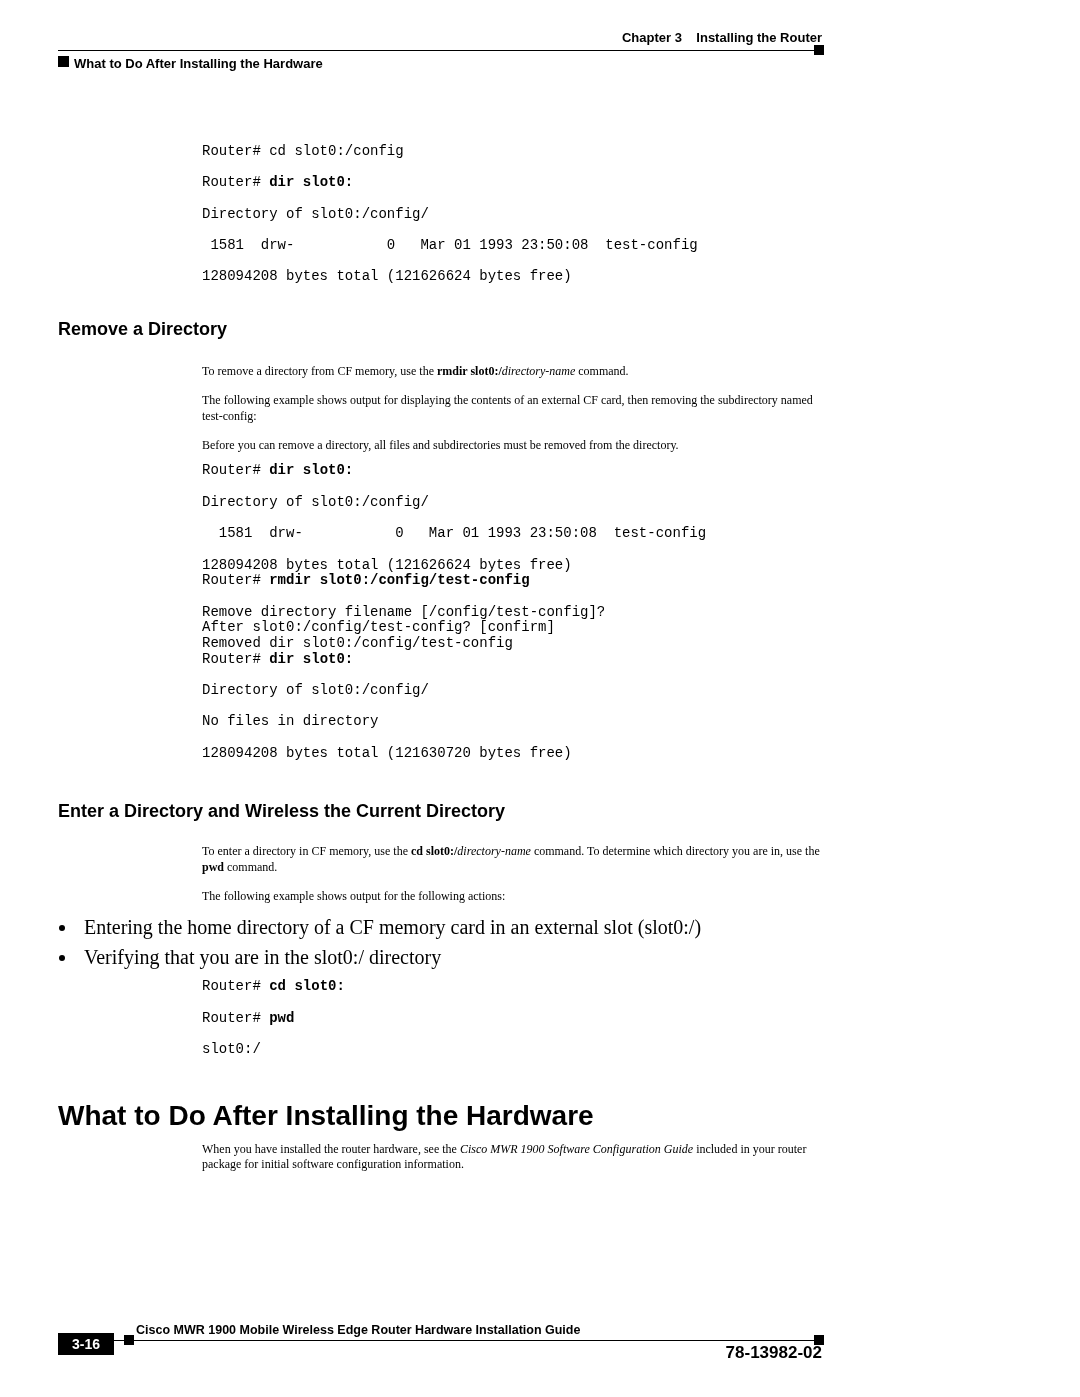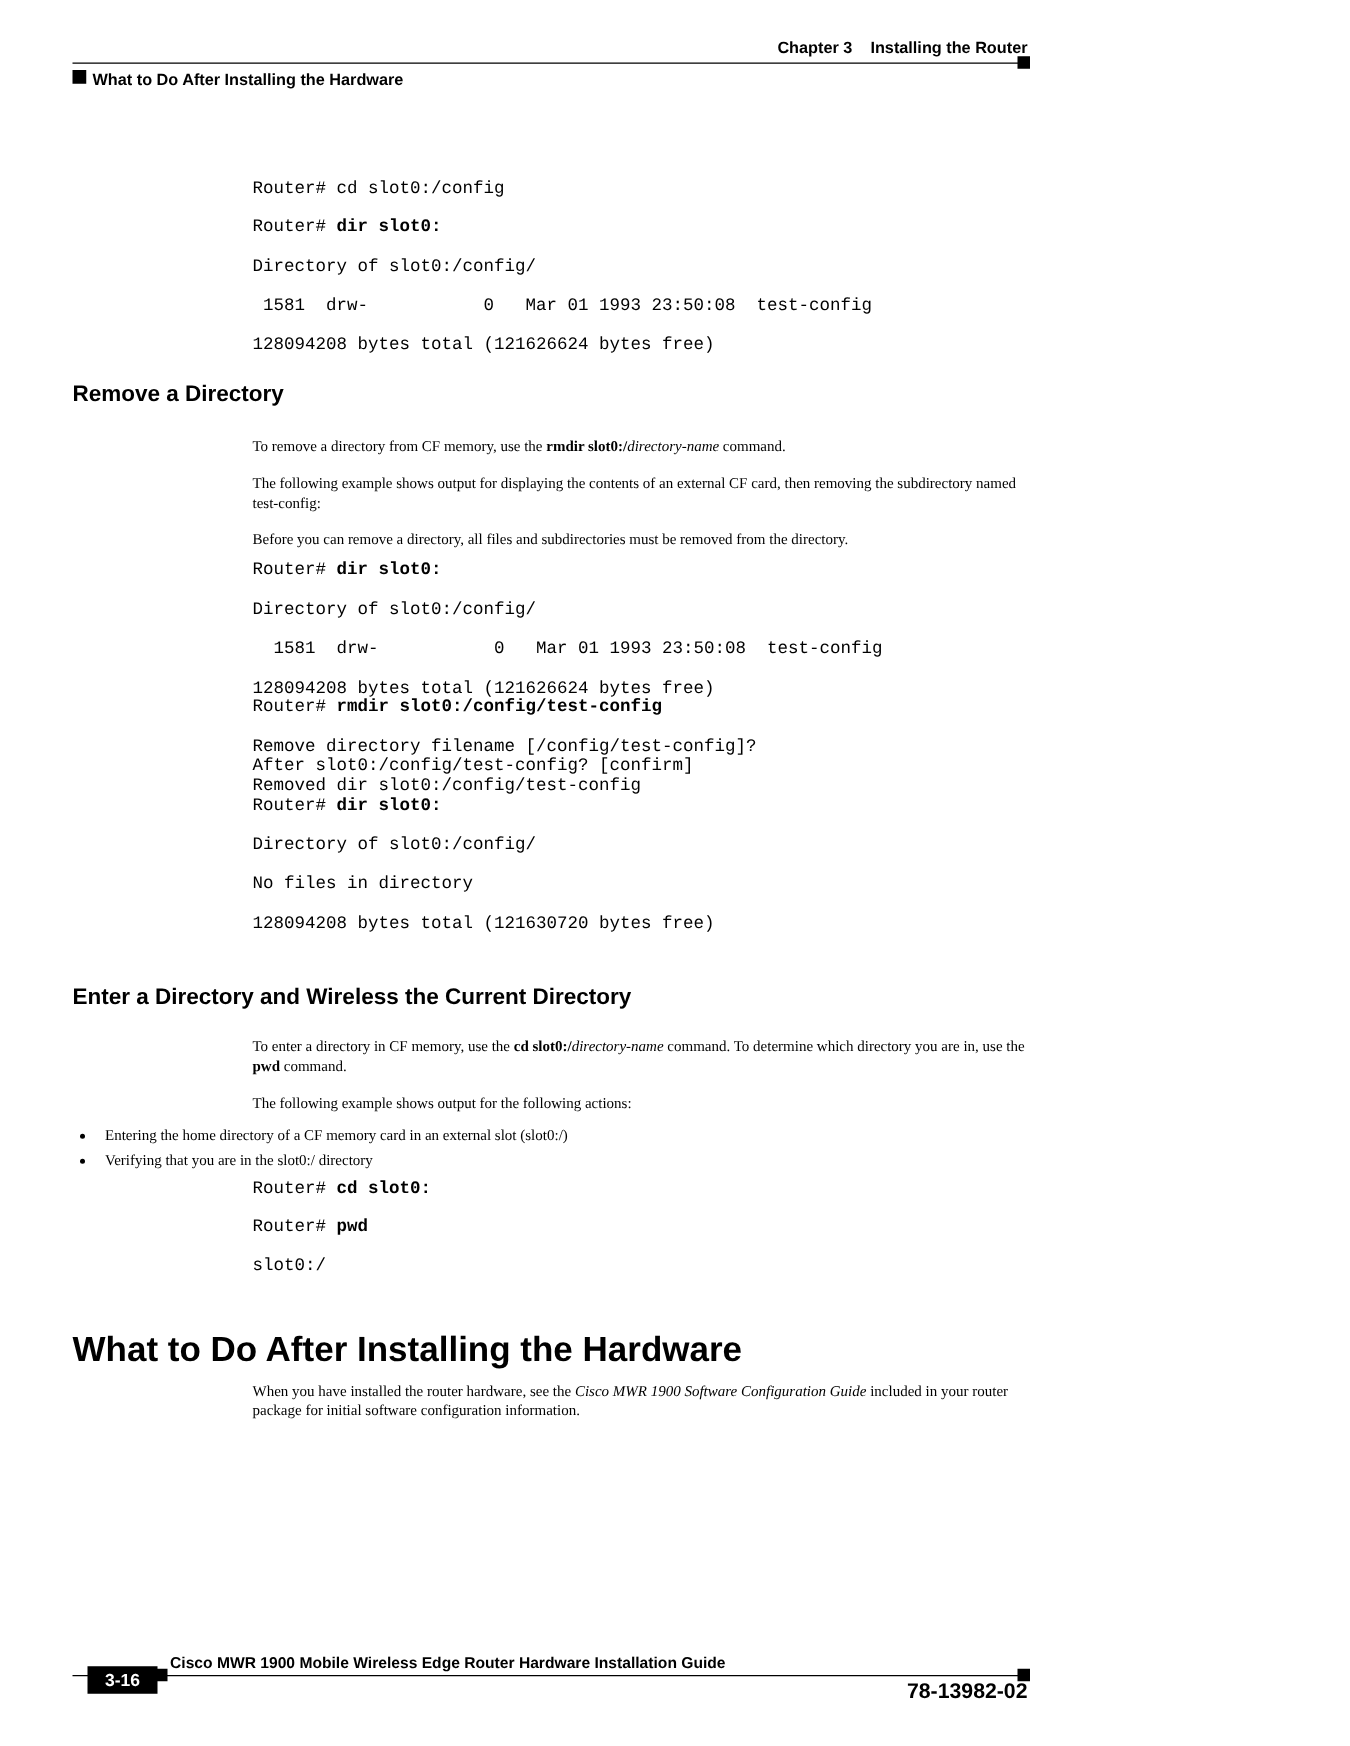--- a/index.html
+++ b/index.html
@@ -16,38 +16,38 @@
   .hdr-left { position: absolute; left: 16px; top: 26px; font-family: Arial, Helvetica, sans-serif; font-weight: 700; font-size: 13px; }
   .hdr-left-box { position: absolute; left: 0; top: 26px; width: 11px; height: 11px; background: #000; }
 
   
   .col { margin-left: 144px; margin-right: 0; }
   .col-wide { margin-left: 0; margin-right: 0; }
 
   pre.code { font-family: "Courier New", Courier, monospace; font-size: 14px; line-height: 1.12; white-space: pre; margin-top: 38px; }
   pre.code .b { font-weight: 700; }
 
-  h3.subhead { font-family: Arial, Helvetica, sans-serif; font-weight: 700; font-size: 18px; margin-top: 20px; }
+  h3.subhead { font-family: Arial, Helvetica, sans-serif; font-weight: 700; font-size: 18px; margin-top: 34px; }
   h3.subhead2 { font-family: Arial, Helvetica, sans-serif; font-weight: 700; font-size: 18px; margin-top: 40px; }
 
   h2.mainhead { font-family: Arial, Helvetica, sans-serif; font-weight: 700; font-size: 28px; margin-top: 42px; }
 
   p.body { font-size: 12px; line-height: 1.28; margin-top: 14px; }
   p.body .b { font-weight: 700; }
   p.body .i { font-style: italic; }
 
   ul.bul { margin-top: 10px; margin-left: 20px; }
-  ul.bul li { font-size: 12px; line-height: 1.35; margin-top: 3px; list-style-position: outside; padding-left: 6px; }
+  ul.bul li { font-size: 20px; line-height: 1.35; margin-top: 3px; list-style-position: outside; padding-left: 6px; }
 
   
   .ftr { position: absolute; left: 58px; right: 58px; bottom: 30px; height: 44px; }
   .ftr-title { position: absolute; left: 78px; top: 0; font-family: Arial, Helvetica, sans-serif; font-weight: 700; font-size: 12.5px; }
   .ftr-rule { position: absolute; left: 0; right: 0; top: 17px; border-top: 1.5px solid #000; }
   .ftr-rule-box { position: absolute; left: 66px; top: 12px; width: 10px; height: 10px; background: #000; }
-  .ftr-page { position: absolute; left: 12px; top: 10px; width: 56px; height: 22px; background: #000; color: #fff; font-family: Arial, Helvetica, sans-serif; font-weight: 700; font-size: 14px; text-align: center; line-height: 22px; }
+  .ftr-page { position: absolute; left: 0; top: 10px; width: 56px; height: 22px; background: #000; color: #fff; font-family: Arial, Helvetica, sans-serif; font-weight: 700; font-size: 14px; text-align: center; line-height: 22px; }
   .ftr-doc { position: absolute; right: 0; top: 20px; font-family: Arial, Helvetica, sans-serif; font-weight: 700; font-size: 17px; } 
   .ftr-right-stop { position: absolute; right: -2px; top: 12px; width: 10px; height: 10px; background: #000; }
 </style>
 </head>
 <body>
 
 <div class="page">
 
   <div class="hdr">
     <div class="hdr-right">

